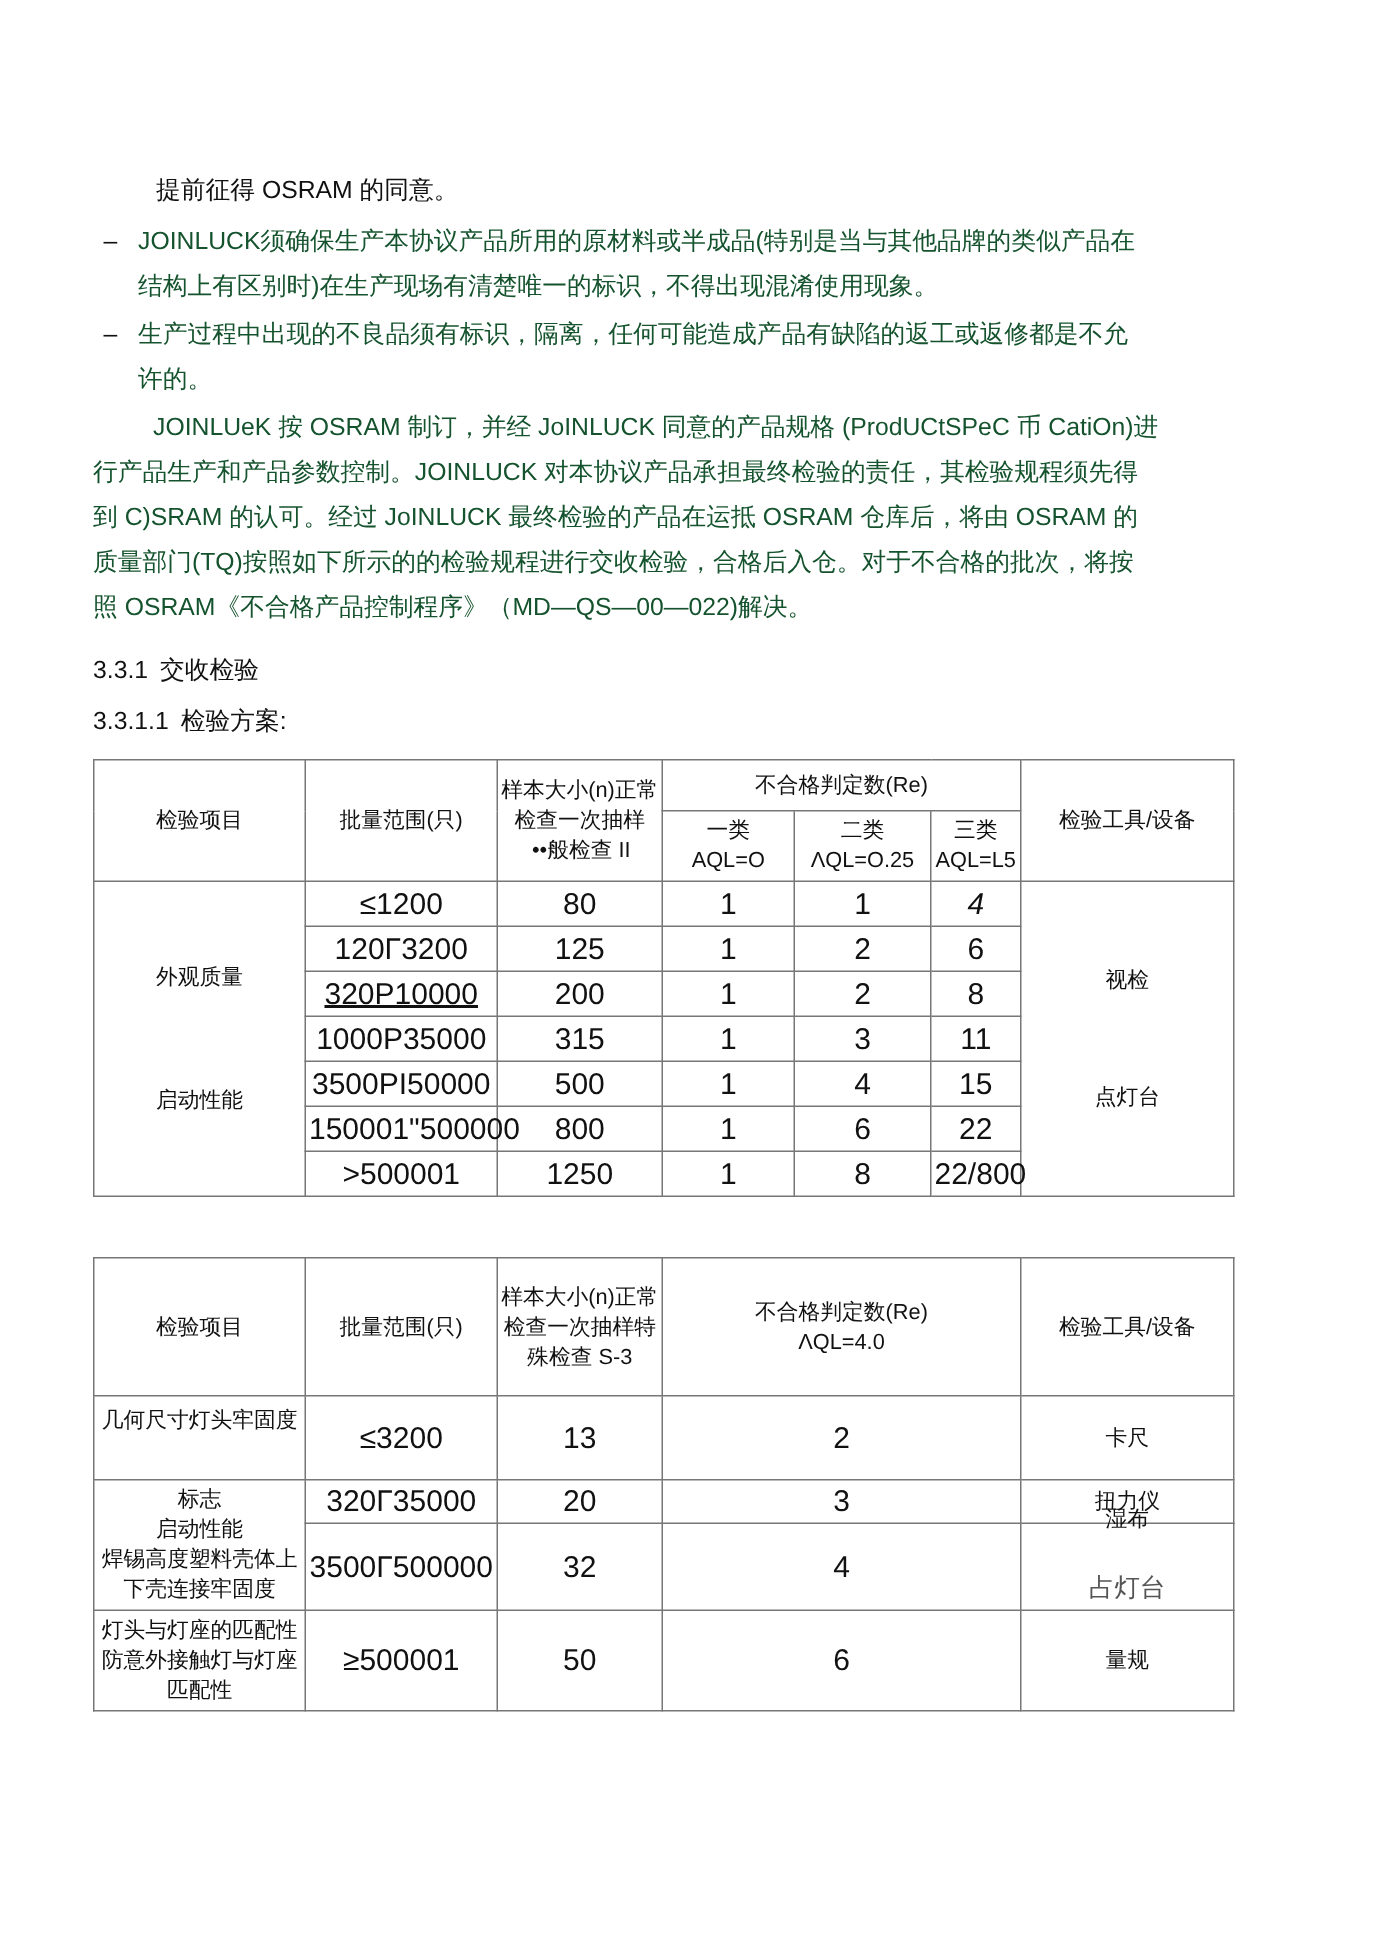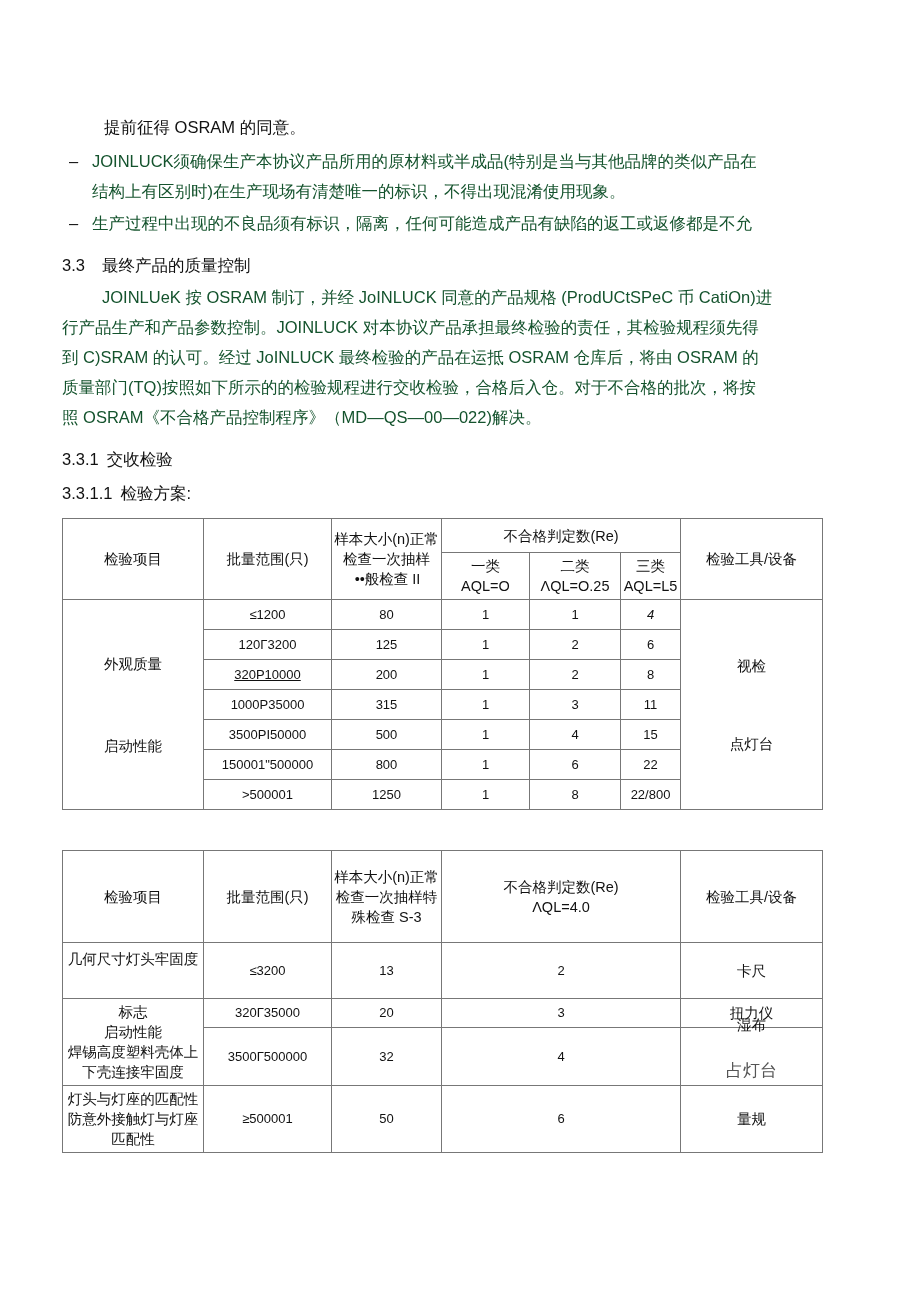--- a/index.html
+++ b/index.html
@@ -91,21 +91,21 @@
   }
   table.doc td, table.doc th {
     border: 1px solid #777;
     text-align: center;
     vertical-align: middle;
     padding: 3px 2px;
     font-weight: normal;
     line-height: 20px;
   }
   .cell-cn { font-size: 14.5px; }
-  .cell-num { font-size: 13px; margin-top: 21px; }
+  .cell-num { font-size: 20px; margin-top: 21px; }
   .hdr-stack { line-height: 21px; }
   .italic-num { font-style: italic; }
   .tool-stack { line-height: 46px; }
   .multiline { line-height: 22px; }
   .faded { color: #555; }
 </style>
 </head>
 <body>
 
 <div class="page">
@@ -118,27 +118,24 @@
       <div class="bullet-text">
         <div class="flowline">JOINLUCK须确保生产本协议产品所用的原材料或半成品(特别是当与其他品牌的类似产品在</div>
         <div class="flowline">结构上有区别时)在生产现场有清楚唯一的标识，不得出现混淆使用现象。</div>
       </div>
     </div>
 
     <div class="bullet-row">
       <div class="bullet-dash">–</div>
       <div class="bullet-text">
         <div class="flowline">生产过程中出现的不良品须有标识，隔离，任何可能造成产品有缺陷的返工或返修都是不允</div>
+        <div class="flowline">许的。</div>
       </div>
     </div>
 
-    <div class="heading">
-      <span class="num num-wide">3.3</span>
-      <span class="ttl">最终产品的质量控制</span>
-    </div>
 
     <div>
       <div class="flowline ind">JOINLUeK 按 OSRAM 制订，并经 JoINLUCK 同意的产品规格 (ProdUCtSPeC 币 CatiOn)进</div>
       <div class="flowline">行产品生产和产品参数控制。JOINLUCK 对本协议产品承担最终检验的责任，其检验规程须先得</div>
       <div class="flowline">到 C)SRAM 的认可。经过 JoINLUCK 最终检验的产品在运抵 OSRAM 仓库后，将由 OSRAM 的</div>
       <div class="flowline">质量部门(TQ)按照如下所示的的检验规程进行交收检验，合格后入仓。对于不合格的批次，将按</div>
       <div class="flowline">照 OSRAM《不合格产品控制程序》（MD—QS—00—022)解决。</div>
     </div>
 
     <div class="heading">

